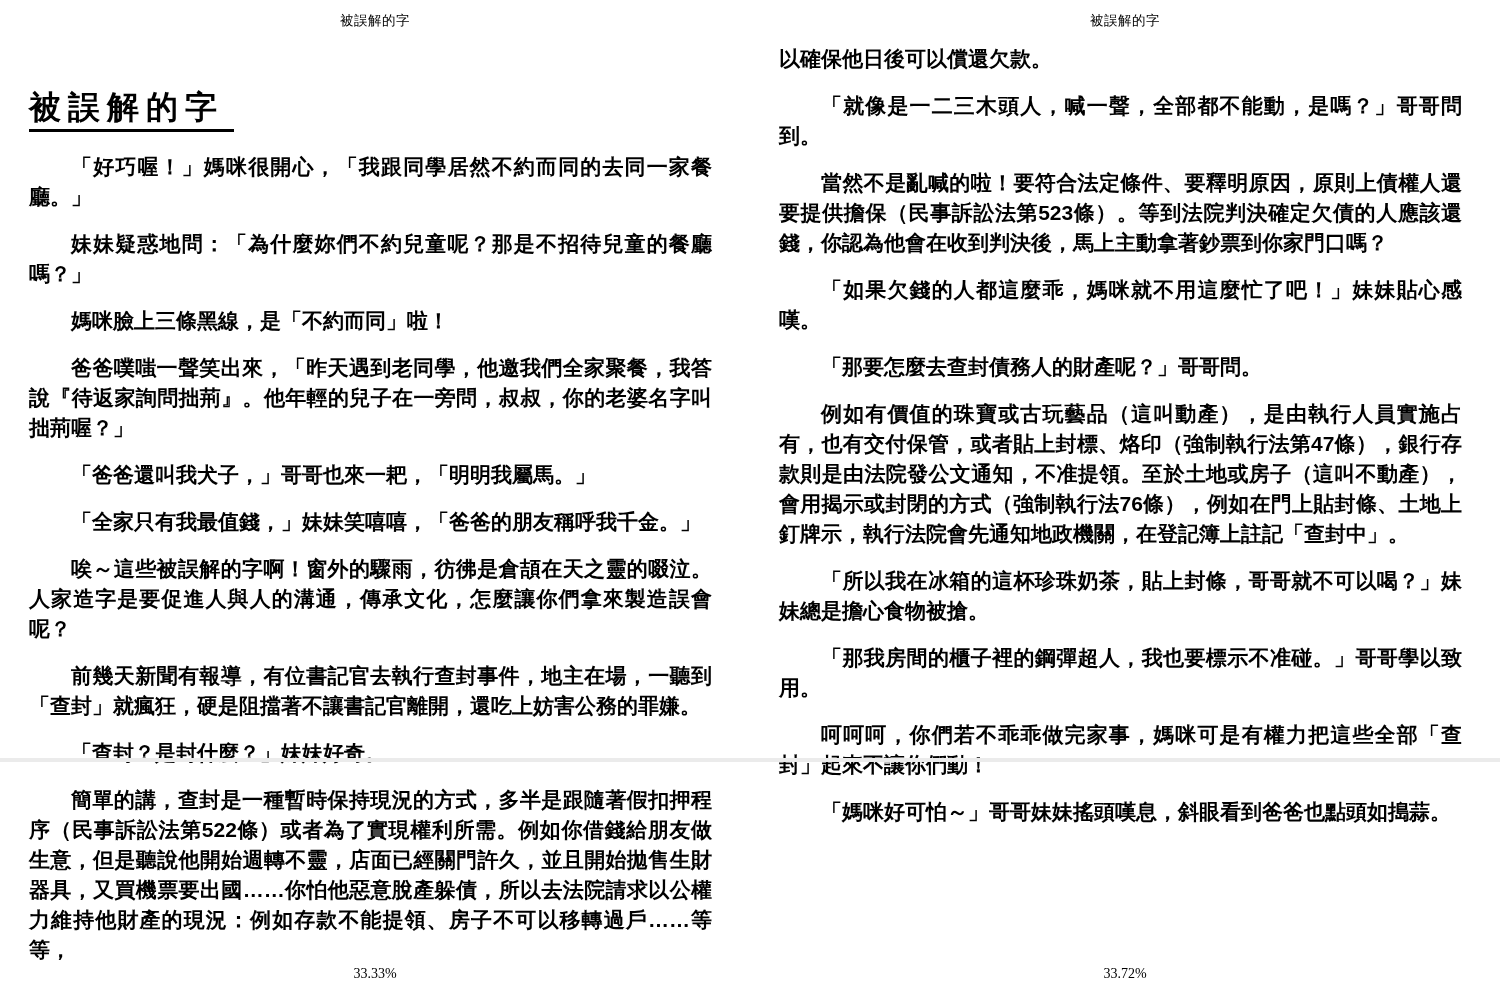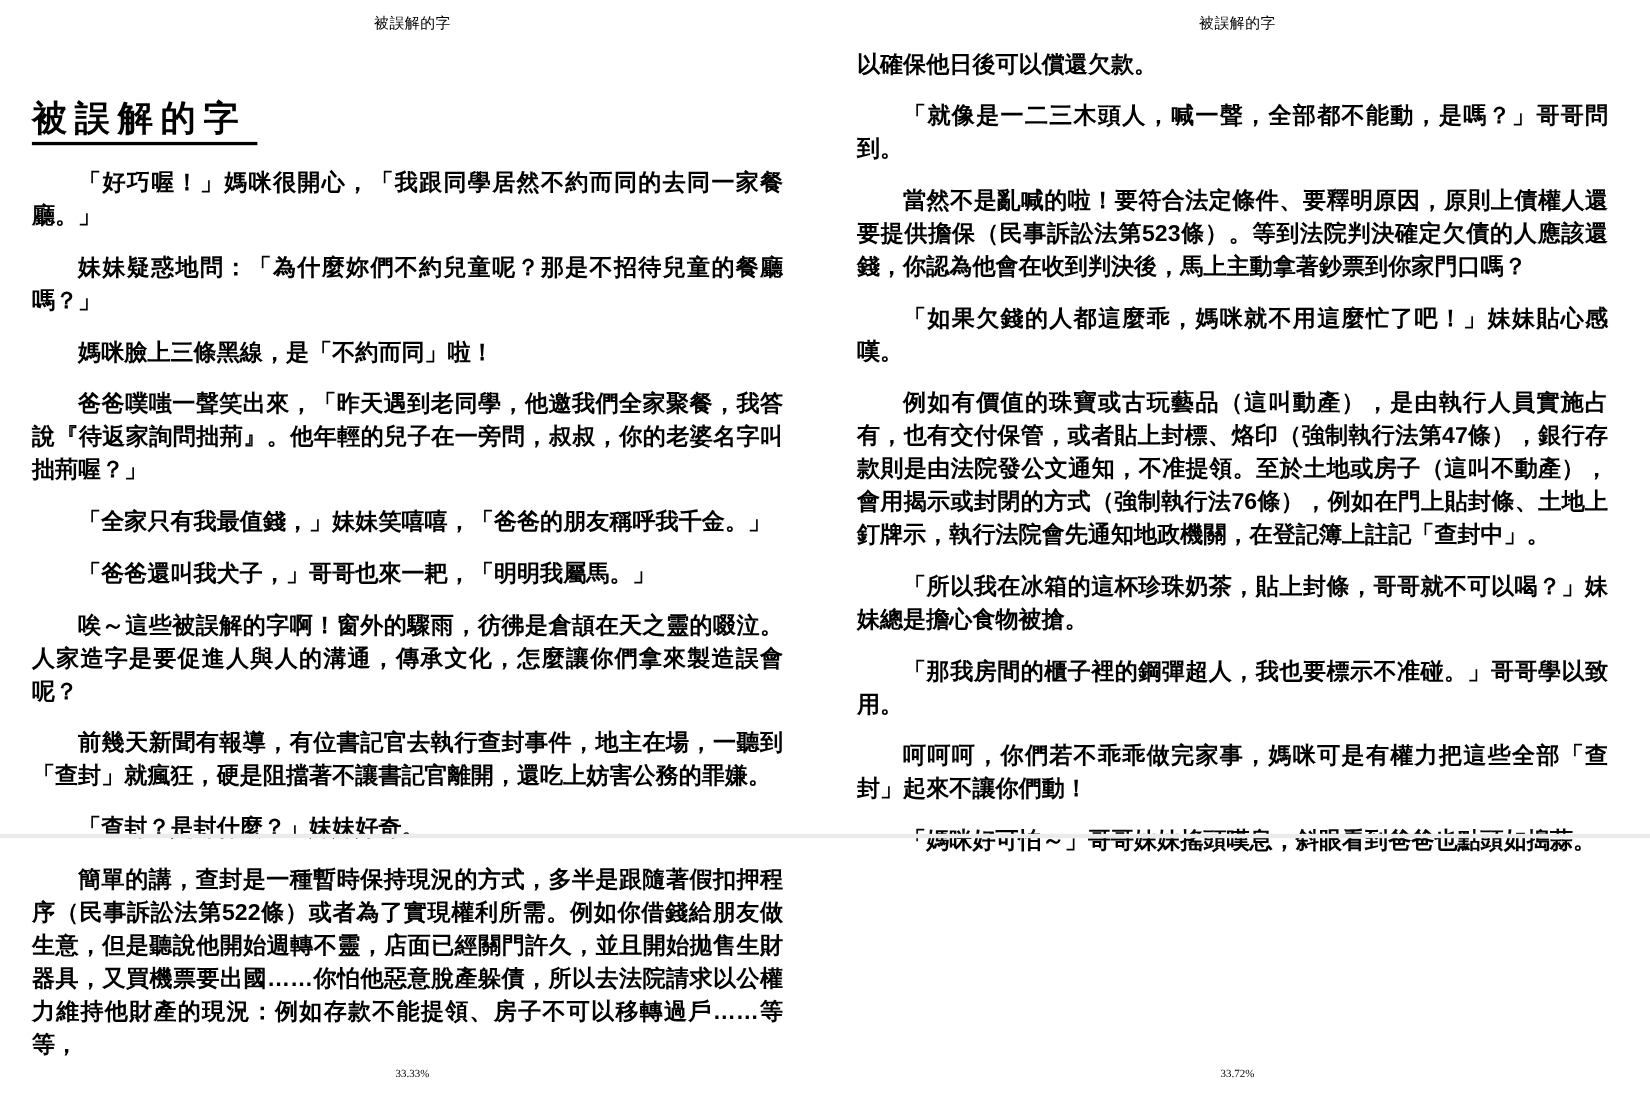--- a/index.html
+++ b/index.html
@@ -65,21 +65,21 @@
   }
   .page-body p:first-of-type.flush { margin-top: 0; }
   .page-body p.indent { text-indent: 2em; }
   .page-footer {
     position: absolute;
     bottom: 18px;
     left: 0;
     right: 0;
     text-align: center;
     font-family: "Liberation Serif", serif;
-    font-size: 10px;
+    font-size: 14px;
     font-weight: 400;
   }
   .bottom-edge {
     position: absolute;
     left: 0;
     bottom: 0;
     width: 100%;
     height: 4px;
     background: #ebebeb;
   }
@@ -92,37 +92,38 @@
   <div class="page">
     <div class="page-header">被誤解的字</div>
     <div class="page-body with-title">
       <h1 class="doc-title">
         <span>被誤解的字</span>
       </h1>
     <p class="indent">「好巧喔！」媽咪很開心，「我跟同學居然不約而同的去同一家餐廳。」</p>
         <p class="indent">妹妹疑惑地問：「為什麼妳們不約兒童呢？那是不招待兒童的餐廳嗎？」</p>
         <p class="indent">媽咪臉上三條黑線，是「不約而同」啦！</p>
         <p class="indent">爸爸噗嗤一聲笑出來，「昨天遇到老同學，他邀我們全家聚餐，我答說『待返家詢問拙荊』。他年輕的兒子在一旁問，叔叔，你的老婆名字叫拙荊喔？」</p>
+        <p class="indent">「爸爸還叫我犬子，」哥哥也來一耙，「明明我屬馬。」</p>
         <p class="indent">「全家只有我最值錢，」妹妹笑嘻嘻，「爸爸的朋友稱呼我千金。」</p>
-        <p class="indent">「爸爸還叫我犬子，」哥哥也來一耙，「明明我屬馬。」</p>
         <p class="indent">唉～這些被誤解的字啊！窗外的驟雨，彷彿是倉頡在天之靈的啜泣。人家造字是要促進人與人的溝通，傳承文化，怎麼讓你們拿來製造誤會呢？</p>
         <p class="indent">前幾天新聞有報導，有位書記官去執行查封事件，地主在場，一聽到「查封」就瘋狂，硬是阻擋著不讓書記官離開，還吃上妨害公務的罪嫌。</p>
         <p class="indent">「查封？是封什麼？」妹妹好奇。</p>
         <p class="indent">簡單的講，查封是一種暫時保持現況的方式，多半是跟隨著假扣押程序（民事訴訟法第522條）或者為了實現權利所需。例如你借錢給朋友做生意，但是聽說他開始週轉不靈，店面已經關門許久，並且開始拋售生財器具，又買機票要出國……你怕他惡意脫產躲債，所以去法院請求以公權力維持他財產的現況：例如存款不能提領、房子不可以移轉過戶……等等，</p>
       </div>
     <div class="page-footer">33.33%</div>
   </div>
 
   <div class="page">
     <div class="page-header">被誤解的字</div>
     <div class="page-body continuation">
         <p class="flush">以確保他日後可以償還欠款。</p>
         <p class="indent">「就像是一二三木頭人，喊一聲，全部都不能動，是嗎？」哥哥問到。</p>
         <p class="indent">當然不是亂喊的啦！要符合法定條件、要釋明原因，原則上債權人還要提供擔保（民事訴訟法第523條）。等到法院判決確定欠債的人應該還錢，你認為他會在收到判決後，馬上主動拿著鈔票到你家門口嗎？</p>
         <p class="indent">「如果欠錢的人都這麼乖，媽咪就不用這麼忙了吧！」妹妹貼心感嘆。</p>
+        <p class="indent">「那要怎麼去查封債務人的財產呢？」哥哥問。</p>
         <p class="indent">例如有價值的珠寶或古玩藝品（這叫動產），是由執行人員實施占有，也有交付保管，或者貼上封標、烙印（強制執行法第47條），銀行存款則是由法院發公文通知，不准提領。至於土地或房子（這叫不動產），會用揭示或封閉的方式（強制執行法76條），例如在門上貼封條、土地上釘牌示，執行法院會先通知地政機關，在登記簿上註記「查封中」。</p>
         <p class="indent">「所以我在冰箱的這杯珍珠奶茶，貼上封條，哥哥就不可以喝？」妹妹總是擔心食物被搶。</p>
         <p class="indent">「那我房間的櫃子裡的鋼彈超人，我也要標示不准碰。」哥哥學以致用。</p>
         <p class="indent">呵呵呵，你們若不乖乖做完家事，媽咪可是有權力把這些全部「查封」起來不讓你們動！</p>
         <p class="indent">「媽咪好可怕～」哥哥妹妹搖頭嘆息，斜眼看到爸爸也點頭如搗蒜。</p>
       </div>
     <div class="page-footer">33.72%</div>
   </div>
 
   <div class="bottom-edge"></div>

